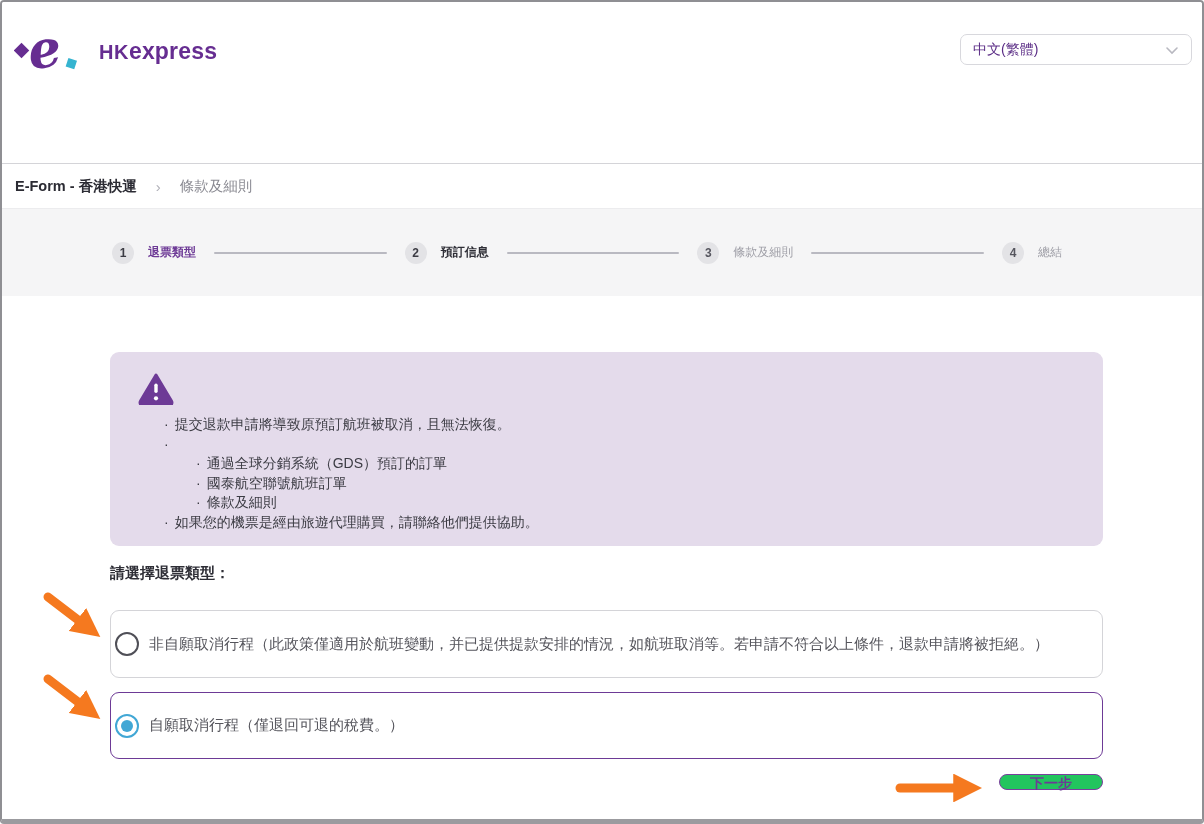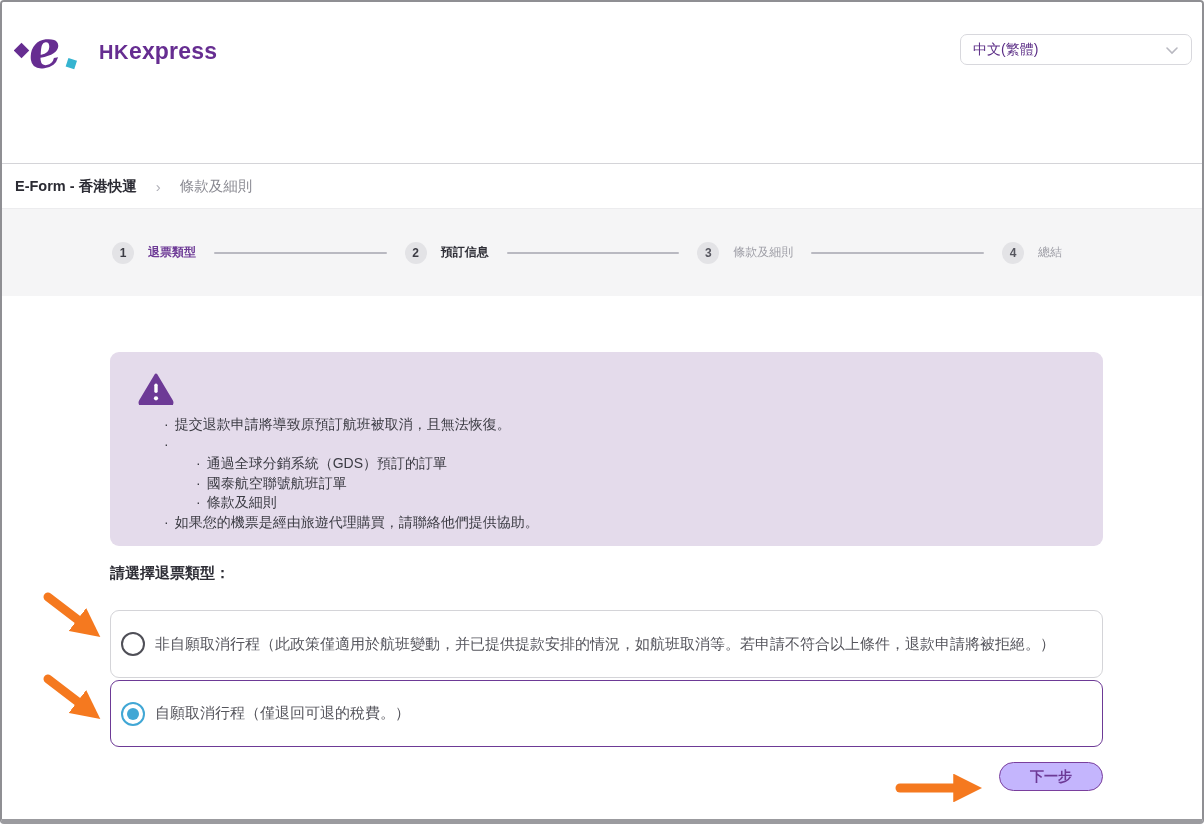--- a/index.html
+++ b/index.html
@@ -60,40 +60,40 @@
   }
   .notice-list { margin-top:6px; padding-left:26px; }
   .n-item { font-size:14px; line-height:19.5px; color:#3c3c44; display:flex; }
   .n-item .blt { margin-right:6px; }
   .n-item.lvl1 { margin-left:32px; }
 
   .prompt { margin-top:18px; font-size:15px; font-weight:700; color:#2e2e36; height:22px; }
 
   .option {
     margin-top:24px; height:68px; border:1px solid #d4d4d8; border-radius:9px;
-    display:flex; align-items:center; padding-left:10px; gap:10px;
+    display:flex; align-items:center; padding-left:4px; gap:10px;
     background:#fff; cursor:pointer;
   }
-  .option.selected { margin-top:2px; height:67px; border:1.5px solid #6d3a96;align-items:center; }
+  .option.selected { margin-top:14px; height:67px; border:1.5px solid #6d3a96;align-items:center; }
   .radio {
     flex:none; width:24px; height:24px; border-radius:50%;
     border:2px solid #4f4f57; background:#fff;
   }
   .radio.checked {
     border:2px solid #41a7d5;
     display:flex; align-items:center; justify-content:center;
   }
   .radio.checked::after {
     content:""; width:12px; height:12px; border-radius:50%; background:#41a7d5;
   }
   .opt-label { font-size:15px; color:#55555c; }
 
   .actions { margin-top:15px; display:flex; justify-content:flex-end; }
   .next-btn {
-    height:29px; padding:0 30px; background:#c4b5fd;
+    height:16px; padding:0 30px; background:#22c55e;
     border:1.5px solid #7a3f9d; border-radius:17px;
     font-family:inherit; font-size:14px; font-weight:700; color:#6d3a96;
     cursor:pointer;
   }
 
   
   .arrows { position:absolute; inset:0; pointer-events:none; z-index:10; }
 </style>
 </head>
 <body>

